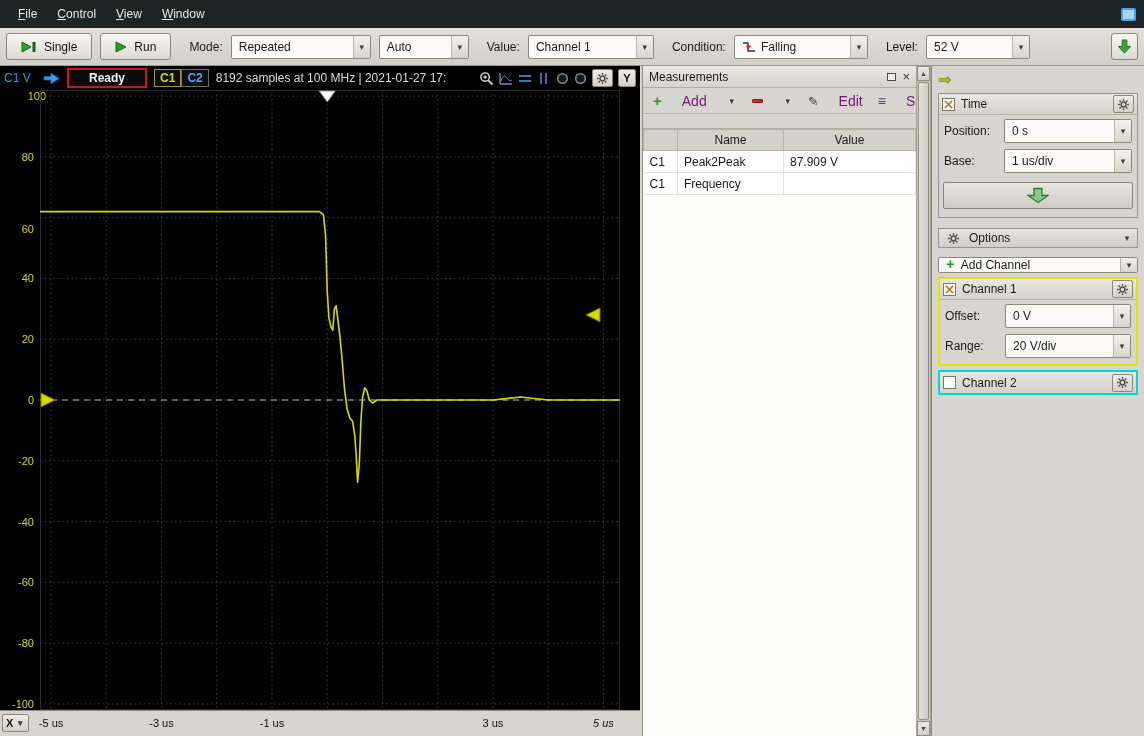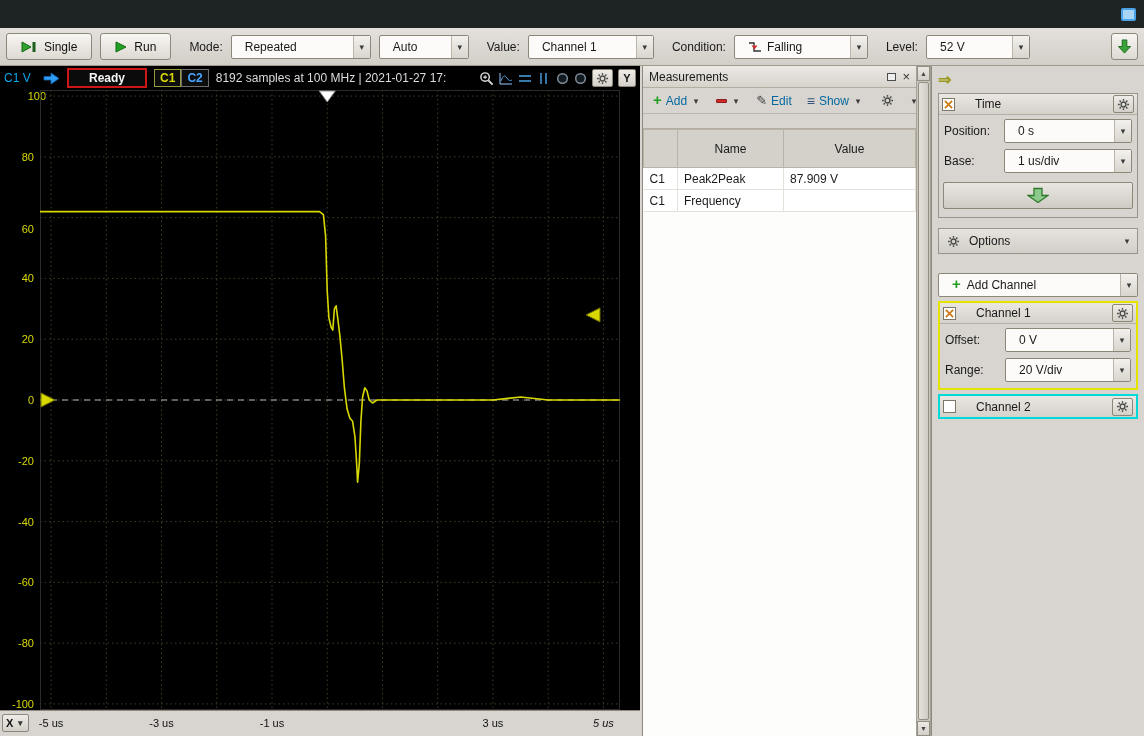--- a/index.html
+++ b/index.html
@@ -11,21 +11,21 @@
 .menu-item{display:inline-block;padding:4px 10px;cursor:default}
 .menu-item::first-letter{text-decoration:underline}
 #win-icon{margin-left:auto;width:15px;height:13px;border:2px solid #4aa3e8;background:#a8d4f5;border-radius:2px}
 
 
 #toolbar{position:absolute;left:0;top:28px;width:1144px;height:38px;background:linear-gradient(#e4e1dc,#d2cec8);border-bottom:1px solid #a09a8e;display:flex;align-items:center;gap:8px;padding:0 6px}
 .tb-label{margin-left:10px;white-space:nowrap}
 .btn{display:inline-flex;align-items:center;gap:7px;height:27px;padding:0 14px;background:linear-gradient(#f8f6f3,#ddd9d2);border:1px solid #8d8779;border-radius:3px;font-size:12px;color:#111;cursor:default}
 .btn.sq{padding:0 5px;margin-left:auto}
 .dd{display:flex;align-items:stretch;height:24px;background:#fcfbf9;border:1px solid #8d8779;border-radius:2px;cursor:default}
-.dd .val{display:flex;align-items:center;gap:5px;padding:0 13px;flex:1;white-space:nowrap;overflow:hidden}
+.dd .val{display:flex;align-items:center;gap:5px;padding:0 7px;flex:1;white-space:nowrap;overflow:hidden}
 .dd .chev,.chev2{display:flex;align-items:center;justify-content:center;color:#3b3b3b;font-size:9px}
 .dd .chev{width:17px;border-left:1px solid #bab4a9;background:linear-gradient(#f3f1ed,#d9d5ce)}
 .dd .chev::after,.chev2::after{content:"▾"}
 .chev2{width:10px}
 
 
 #scope{position:absolute;left:0;top:66px;width:640px;height:670px;background:#000}
 #scope-status{position:absolute;left:0;top:0;width:640px;height:24px;background:#000;display:flex;align-items:center;gap:7px;padding:0 4px;color:#dcdcdc}
 #c1v{color:#0ea5e9;width:32px}
 #ready{border:2px solid #cf1616;color:#f4f4f4;font-weight:bold;padding:1px 20px;background:#0b0b0b}
@@ -43,61 +43,62 @@
 #xbtn{position:absolute;left:2px;top:3px}
 .xlabel{position:absolute;top:6px;transform:translateX(-50%);color:#111;font-size:11px;white-space:nowrap}
 
 
 #meas-panel{position:absolute;left:642px;top:66px;width:274px;height:670px;background:#d8d4cf;border-left:1px solid #8f8a80}
 .panel-header{height:22px;display:flex;align-items:center;padding:0 6px;background:linear-gradient(#ece9e4,#d6d2cc);border-bottom:1px solid #b3ada2}
 .ph-icons{margin-left:auto;display:flex;align-items:center;gap:6px}
 .ico-restore{width:9px;height:8px;border:1px solid #4c4c4c;background:#eee}
 .ico-close::after{content:"×";font-size:13px;line-height:9px;color:#333}
 .meas-toolbar{height:26px;display:flex;align-items:center;gap:3px;padding:0 4px;border-bottom:1px solid #bcb6ab}
-.flatbtn{display:inline-flex;align-items:center;gap:4px;height:20px;padding:0 5px;background:transparent;border:1px solid transparent;border-radius:2px;font-size:12px;color:#0369a1}
+.flatbtn{display:inline-flex;align-items:center;gap:20px;height:20px;padding:0 5px;background:transparent;border:1px solid transparent;border-radius:2px;font-size:14px;color:#701a75}
 .sp{flex:1}
 .ico-plus::after{content:"+";color:#1f9e1f;font-weight:bold;font-size:15px;line-height:10px}
 .ico-minus{width:11px;height:4px;background:#cf2a2a;border-radius:1px;border:1px solid #8e1c1c}
 .ico-pencil::after{content:"✎";font-size:13px;color:#444}
 .ico-list::after{content:"≡";font-size:14px;color:#35527c}
 .meas-body{margin-top:14px;background:#fdfdfb;height:calc(100% - 62px);border-top:1px solid #b3ada2}
 .meas-body table{width:100%;border-collapse:collapse;font-size:12px}
-.meas-body th{background:#d4d0ca;border:1px solid #b8b2a7;font-weight:normal;height:38px}
+.meas-body th{background:#d4d0ca;border:1px solid #b8b2a7;font-weight:normal;height:21px}
 .meas-body td{background:#fff;border-right:1px solid #e4e1da;border-bottom:1px solid #e4e1da;height:22px;padding:0 6px}
 .c-ch{width:34px}.c-name{width:106px}
 
 
 #scrollbar{position:absolute;left:916px;top:66px;width:15px;height:670px;background:#c9c5bf;border-left:1px solid #a8a296;border-right:1px solid #a8a296;display:flex;flex-direction:column}
 .sb-btn{height:15px;display:flex;align-items:center;justify-content:center;font-size:7px;color:#444;background:linear-gradient(#ece9e4,#d2cec8);border:1px solid #948e82}
 .sb-up::after{content:"▲"}.sb-dn::after{content:"▼"}
 .sb-thumb{flex:1;margin:1px;background:linear-gradient(90deg,#e4e1db,#d0ccc5);border:1px solid #948e82;border-radius:2px}
 
 
 #right-panel{position:absolute;left:931px;top:66px;width:213px;height:670px;background:#d8d4cf;border-left:1px solid #8f8a80;padding:4px 6px}
 .ico-darrow::after{content:"⇒";color:#9a9a1a;font-weight:bold;font-size:16px}
 .sect{border:1px solid #9a958a;margin-top:4px;background:#d8d4cf}
 .sect.ch1{border:2px solid #e4e400}
 .sect.ch2{border:2px solid #00d9d9}
-.sect-header{height:21px;display:flex;align-items:center;gap:20px;padding:0 3px;background:linear-gradient(#eae7e2,#d5d1cb);border-bottom:1px solid #b5b0a6}
+.sect-header{height:21px;display:flex;align-items:center;gap:6px;padding:0 3px;background:linear-gradient(#eae7e2,#d5d1cb);border-bottom:1px solid #b5b0a6}
 .sect.ch2 .sect-header{border-bottom:none}
 .sect-header .stitle{flex:1}
 .checkbox{width:13px;height:13px;background:#fff;border:1px solid #7d7768;display:inline-flex;align-items:center;justify-content:center}
 .sect-row{display:flex;align-items:center;gap:4px;padding:4px 5px 2px 5px}
 .rlabel{width:56px}
 .sect-row .dd{flex:1}
 .bigbtn{display:flex;align-items:center;justify-content:center;height:27px;margin:7px 4px 8px 4px;background:linear-gradient(#e9e6e1,#cfcbc4);border:1px solid #8d8779;border-radius:2px}
-.options-bar{height:26px;display:flex;align-items:center;gap:6px;padding:0 5px;margin-top:10px;border:1px solid #9a958a;background:linear-gradient(#e6e3de,#d2cec8)}
+.options-bar{height:20px;display:flex;align-items:center;gap:6px;padding:0 5px;margin-top:10px;border:1px solid #9a958a;background:linear-gradient(#e6e3de,#d2cec8)}
 .options-bar .stitle{flex:1}
-.add-channel{margin-top:19px;height:24px}
+.add-channel{margin-top:9px;height:16px}
 .add-channel .val{gap:6px}
 </style>
 </head>
 <body>
 
 <div id="menubar">
+  <span id="menu-items"><span class="menu-item">File</span><span class="menu-item">Control</span><span class="menu-item">View</span><span class="menu-item">Window</span></span>
   <span id="win-icon"></span>
 </div>
 
 <div id="toolbar">
   <button class="btn">
     <svg width="16" height="12" viewBox="0 0 16 12">
         <polygon points="1,1 10,6 1,11" fill="#2fa12f" stroke="#156a15"></polygon>
         <rect x="11.5" y="1" width="3" height="10" fill="#1d5f1d"></rect>
       </svg>
     <span>Single</span>

